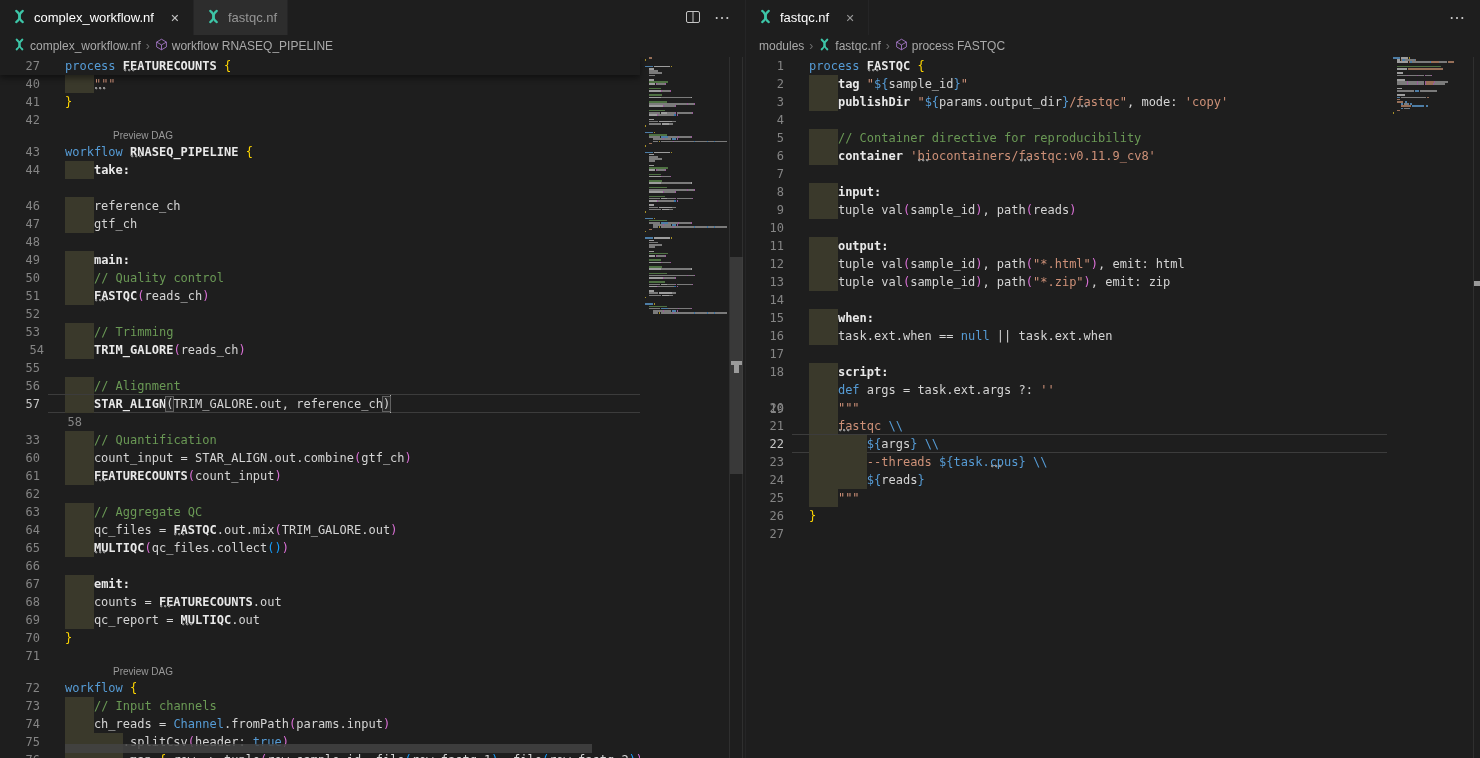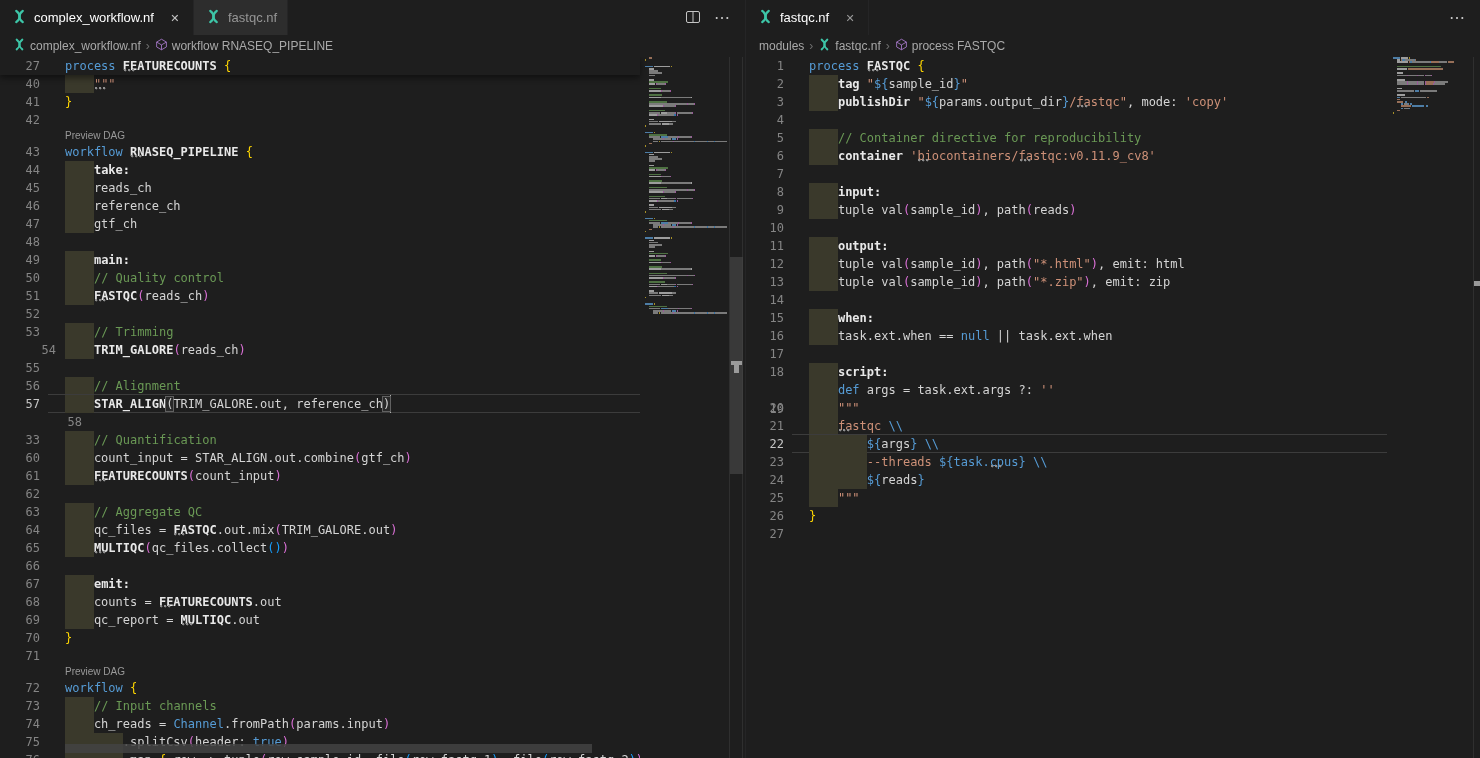--- a/index.html
+++ b/index.html
@@ -30,21 +30,21 @@
        font-family:"DejaVu Sans Mono","Liberation Mono",monospace;font-size:12px;white-space:pre;}
   .row .num{position:absolute;top:0;width:40px;text-align:right;color:#858585;}
   .row.cur .num{color:#c6c6c6;}
   .row .txt{position:absolute;top:0;white-space:pre;}
   .row .band{position:absolute;top:0;bottom:0;background:#3a392b;}
   .row.cur::before{content:"";position:absolute;top:-1px;bottom:0;border-top:1px solid #3c3c3c;
        border-bottom:1px solid #3c3c3c;}
   .gl .row.cur::before{left:48px;width:592px;}
   .gr .row.cur::before{left:46px;width:595px;}
   .row.lens{height:14px;line-height:13px;font-size:10px;color:#999999;font-family:"Liberation Sans",sans-serif;}
-  .row.lens .txt{cursor:pointer;}
+  .row.lens .txt{cursor:pointer;margin-left:48px;}
   
   .tk{display:inline;position:relative;}
   .tk-t{color:#d4d4d4}.tk-k{color:#569cd6}.tk-c{color:#6a9955}.tk-s{color:#ce9178}
   .tk-b1{color:#ffd700}.tk-b2{color:#da70d6}.tk-b3{color:#179fff}
   .tk-w{color:#e8e8e8;font-weight:bold}.tk-wu{color:#e8e8e8;font-weight:bold}
   .tk-su{color:#ce9178}.tk-i{color:#569cd6}.tk-e{color:#569cd6}.tk-ku{color:#569cd6}
   .tk-bm{color:#d4d4d4;outline:1px solid #616161;background:rgba(120,120,120,.12)}
   .dots::after{content:"";position:absolute;left:1px;bottom:1px;width:11px;height:3px;
       background-image:radial-gradient(circle at 1.2px 1.2px,#909090 1px,transparent 1.5px);
       background-size:4px 3px;background-repeat:repeat-x;}
@@ -115,30 +115,29 @@
     </div>
 
     <div class="editor">
       <div class="code-clip" style="width:640px;" id="left-rows">
           <div class="row" style="top: 18px;"><div class="band" style="left: 65px; width: 29px;"></div><div class="num" style="left: 0px;">40</div><span class="txt" style="left: 65px;"><span class="tk tk-t">    </span><span class="tk tk-su dots">"""</span></span></div>
           <div class="row" style="top: 36px;"><div class="num" style="left: 0px;">41</div><span class="txt" style="left: 65px;"><span class="tk tk-b1">}</span></span></div>
           <div class="row" style="top: 54px;"><div class="num" style="left: 0px;">42</div><span class="txt" style="left: 65px;"></span></div>
           <div class="row lens" style="top: 72px;"><span class="txt" style="left: 65px;">Preview DAG</span></div>
           <div class="row" style="top: 86px;"><div class="num" style="left: 0px;">43</div><span class="txt" style="left: 65px;"><span class="tk tk-k">workflow</span><span class="tk tk-t"> </span><span class="tk tk-wu dots">RNASEQ_PIPELINE</span><span class="tk tk-t"> </span><span class="tk tk-b1">{</span></span></div>
           <div class="row" style="top: 104px;"><div class="band" style="left: 65px; width: 29px;"></div><div class="num" style="left: 0px;">44</div><span class="txt" style="left: 65px;"><span class="tk tk-t">    </span><span class="tk tk-w">take:</span></span></div>
-          <div class="row" style="top: 122px;"><div class="band" style="left: 65px; width: 29px;"></div><div class="num" style="left: 0px;">45</div><span class="txt" style="left: 65px;"><span class="tk tk-t">    reads_ch</span></span></div>
           <div class="row" style="top: 140px;"><div class="band" style="left: 65px; width: 29px;"></div><div class="num" style="left: 0px;">46</div><span class="txt" style="left: 65px;"><span class="tk tk-t">    reference_ch</span></span></div>
           <div class="row" style="top: 158px;"><div class="band" style="left: 65px; width: 29px;"></div><div class="num" style="left: 0px;">47</div><span class="txt" style="left: 65px;"><span class="tk tk-t">    gtf_ch</span></span></div>
           <div class="row" style="top: 176px;"><div class="num" style="left: 0px;">48</div><span class="txt" style="left: 65px;"></span></div>
           <div class="row" style="top: 194px;"><div class="band" style="left: 65px; width: 29px;"></div><div class="num" style="left: 0px;">49</div><span class="txt" style="left: 65px;"><span class="tk tk-t">    </span><span class="tk tk-w">main:</span></span></div>
           <div class="row" style="top: 212px;"><div class="band" style="left: 65px; width: 29px;"></div><div class="num" style="left: 0px;">50</div><span class="txt" style="left: 65px;"><span class="tk tk-t">    </span><span class="tk tk-c">// Quality control</span></span></div>
           <div class="row" style="top: 230px;"><div class="band" style="left: 65px; width: 29px;"></div><div class="num" style="left: 0px;">51</div><span class="txt" style="left: 65px;"><span class="tk tk-t">    </span><span class="tk tk-wu dots">FASTQC</span><span class="tk tk-b2">(</span><span class="tk tk-t">reads_ch</span><span class="tk tk-b2">)</span></span></div>
           <div class="row" style="top: 248px;"><div class="num" style="left: 0px;">52</div><span class="txt" style="left: 65px;"></span></div>
           <div class="row" style="top: 266px;"><div class="band" style="left: 65px; width: 29px;"></div><div class="num" style="left: 0px;">53</div><span class="txt" style="left: 65px;"><span class="tk tk-t">    </span><span class="tk tk-c">// Trimming</span></span></div>
-          <div class="row" style="top: 284px;"><div class="band" style="left: 65px; width: 29px;"></div><div class="num" style="left: 16px;">54</div><span class="txt" style="left: 65px;"><span class="tk tk-t">    </span><span class="tk tk-w">TRIM_GALORE</span><span class="tk tk-b2">(</span><span class="tk tk-t">reads_ch</span><span class="tk tk-b2">)</span></span></div>
+          <div class="row" style="top: 284px;"><div class="band" style="left: 65px; width: 29px;"></div><div class="num" style="left: 4px;">54</div><span class="txt" style="left: 65px;"><span class="tk tk-t">    </span><span class="tk tk-w">TRIM_GALORE</span><span class="tk tk-b2">(</span><span class="tk tk-t">reads_ch</span><span class="tk tk-b2">)</span></span></div>
           <div class="row" style="top: 302px;"><div class="num" style="left: 0px;">55</div><span class="txt" style="left: 65px;"></span></div>
           <div class="row" style="top: 320px;"><div class="band" style="left: 65px; width: 29px;"></div><div class="num" style="left: 0px;">56</div><span class="txt" style="left: 65px;"><span class="tk tk-t">    </span><span class="tk tk-c">// Alignment</span></span></div>
           <div class="row cur" style="top: 338px;"><div class="band" style="left: 65px; width: 29px;"></div><div class="num" style="left: 0px;">57</div><span class="txt" style="left: 65px;"><span class="tk tk-t">    </span><span class="tk tk-w">STAR_ALIGN</span><span class="tk tk-bm">(</span><span class="tk tk-t">TRIM_GALORE.out, reference_ch</span><span class="tk tk-bm">)</span><span class="caret"></span></span></div>
           <div class="row" style="top: 356px;"><div class="num" style="left: 0px; margin-left: 42px;">58</div><span class="txt" style="left: 65px;"></span></div>
           <div class="row" style="top: 374px;"><div class="band" style="left: 65px; width: 29px;"></div><div class="num" style="left: 0px;">33</div><span class="txt" style="left: 65px;"><span class="tk tk-t">    </span><span class="tk tk-c">// Quantification</span></span></div>
           <div class="row" style="top: 392px;"><div class="band" style="left: 65px; width: 29px;"></div><div class="num" style="left: 0px;">60</div><span class="txt" style="left: 65px;"><span class="tk tk-t">    count_input = STAR_ALIGN.out.combine</span><span class="tk tk-b2">(</span><span class="tk tk-t">gtf_ch</span><span class="tk tk-b2">)</span></span></div>
           <div class="row" style="top: 410px;"><div class="band" style="left: 65px; width: 29px;"></div><div class="num" style="left: 0px;">61</div><span class="txt" style="left: 65px;"><span class="tk tk-t">    </span><span class="tk tk-wu dots">FEATURECOUNTS</span><span class="tk tk-b2">(</span><span class="tk tk-t">count_input</span><span class="tk tk-b2">)</span></span></div>
           <div class="row" style="top: 428px;"><div class="num" style="left: 0px;">62</div><span class="txt" style="left: 65px;"></span></div>
           <div class="row" style="top: 446px;"><div class="band" style="left: 65px; width: 29px;"></div><div class="num" style="left: 0px;">63</div><span class="txt" style="left: 65px;"><span class="tk tk-t">    </span><span class="tk tk-c">// Aggregate QC</span></span></div>
           <div class="row" style="top: 464px;"><div class="band" style="left: 65px; width: 29px;"></div><div class="num" style="left: 0px;">64</div><span class="txt" style="left: 65px;"><span class="tk tk-t">    qc_files = </span><span class="tk tk-wu dots">FASTQC</span><span class="tk tk-t">.out.mix</span><span class="tk tk-b2">(</span><span class="tk tk-t">TRIM_GALORE.out</span><span class="tk tk-b2">)</span></span></div>

